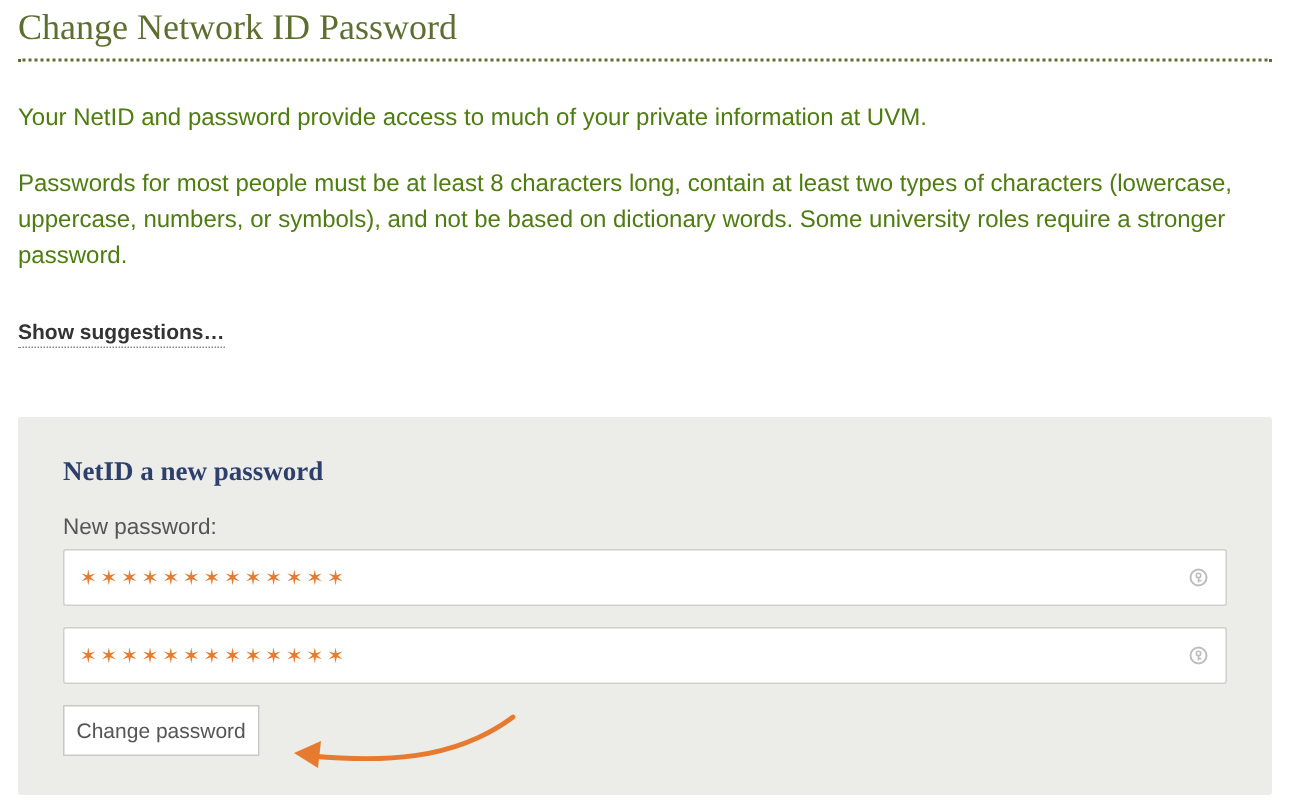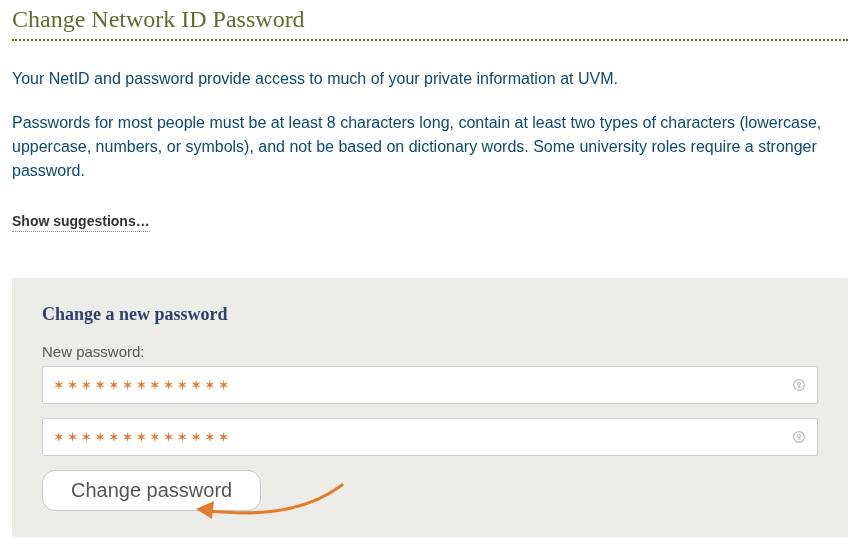--- a/index.html
+++ b/index.html
@@ -21,21 +21,21 @@
     margin: 0 0 6px 0;
   }
   .dotted-hr {
     border: none;
     border-top: 2px dotted #5c6f2f;
     margin: 0 0 26px 0;
   }
   p.body-text {
     font-size: 16px;
     line-height: 1.5;
-    color: #0c4a6e;
+    color: #4d7c0f;
     margin: 0 0 20px 0;
   }
   .show-sugg {
     display: inline-block;
     font-size: 14px;
     font-weight: 700;
     color: #333;
     border-bottom: 1px dotted #888;
     padding-bottom: 2px;
     margin-top: 10px;
@@ -85,23 +85,23 @@
     top: 50%;
     transform: translateY(-50%);
     width: 16px;
     height: 16px;
     opacity: .55;
   }
   .change-btn {
     display: inline-block;
     background: #fff;
     border: 1px solid #c8c8c6;
-    border-radius: 13px;
-    padding: 8px 28px;
-    font-size: 20px;
+    border-radius: 0;
+    padding: 8px 8px;
+    font-size: 14px;
     color: #555;
     cursor: pointer;
   }
   .arrow-annot {
     position: absolute;
     left: 180px;
     bottom: 12px;
     width: 160px;
     height: 44px;
     pointer-events: none;
@@ -117,21 +117,21 @@
   <hr class="dotted-hr">
 
   <p class="body-text">Your NetID and password provide access to much of your private information at UVM.</p>
 
   <p class="body-text">Passwords for most people must be at least 8 characters long, contain at least two types of characters (lowercase, uppercase, numbers, or symbols), and not be based on dictionary words. Some university roles require a stronger password.</p>
 
   <span class="show-sugg">Show suggestions…</span>
 
   <div class="panel">
 
-    <div class="panel-title">Change a new password</div>
+    <div class="panel-title">NetID a new password</div>
 
     
     <div class="field-label">New password:</div>
 
     <div class="input-wrap">
       <span class="pw-mask">✶✶✶✶✶✶✶✶✶✶✶✶✶</span>
       <svg class="key-icon" viewBox="0 0 24 24">
         <circle cx="12" cy="12" r="8" fill="none" stroke="#888" stroke-width="2"></circle>
         <circle cx="12" cy="10" r="2.2" fill="none" stroke="#888" stroke-width="1.6"></circle>
         <line x1="12" y1="12" x2="12" y2="17" stroke="#888" stroke-width="1.6"></line>

